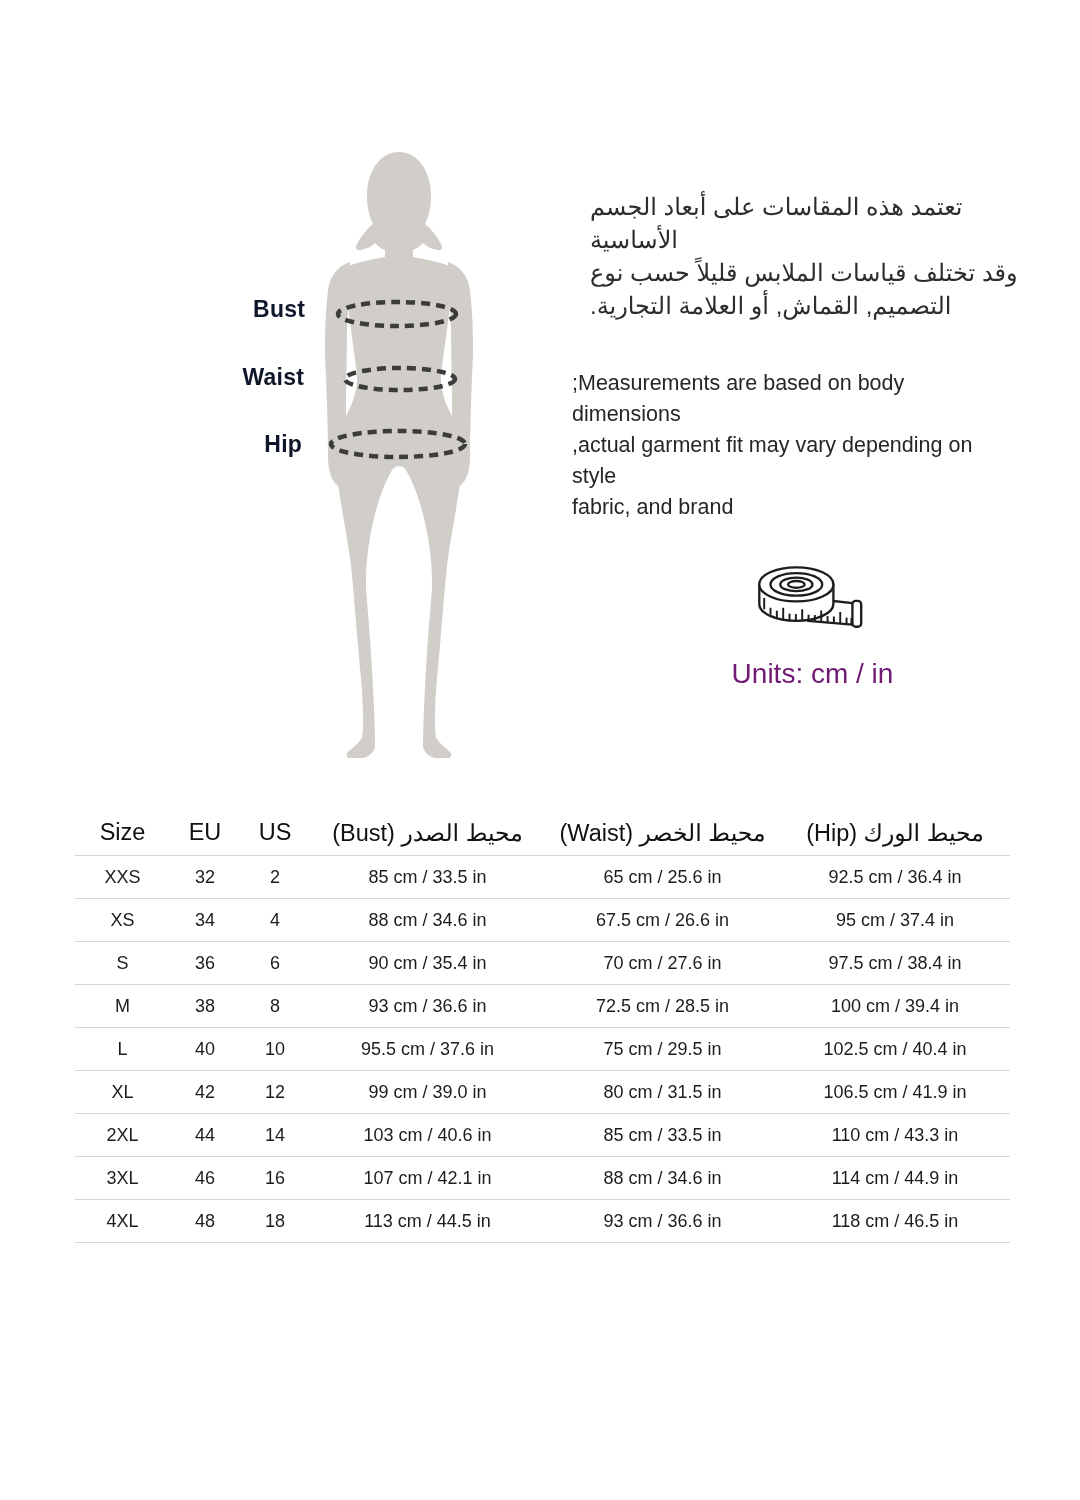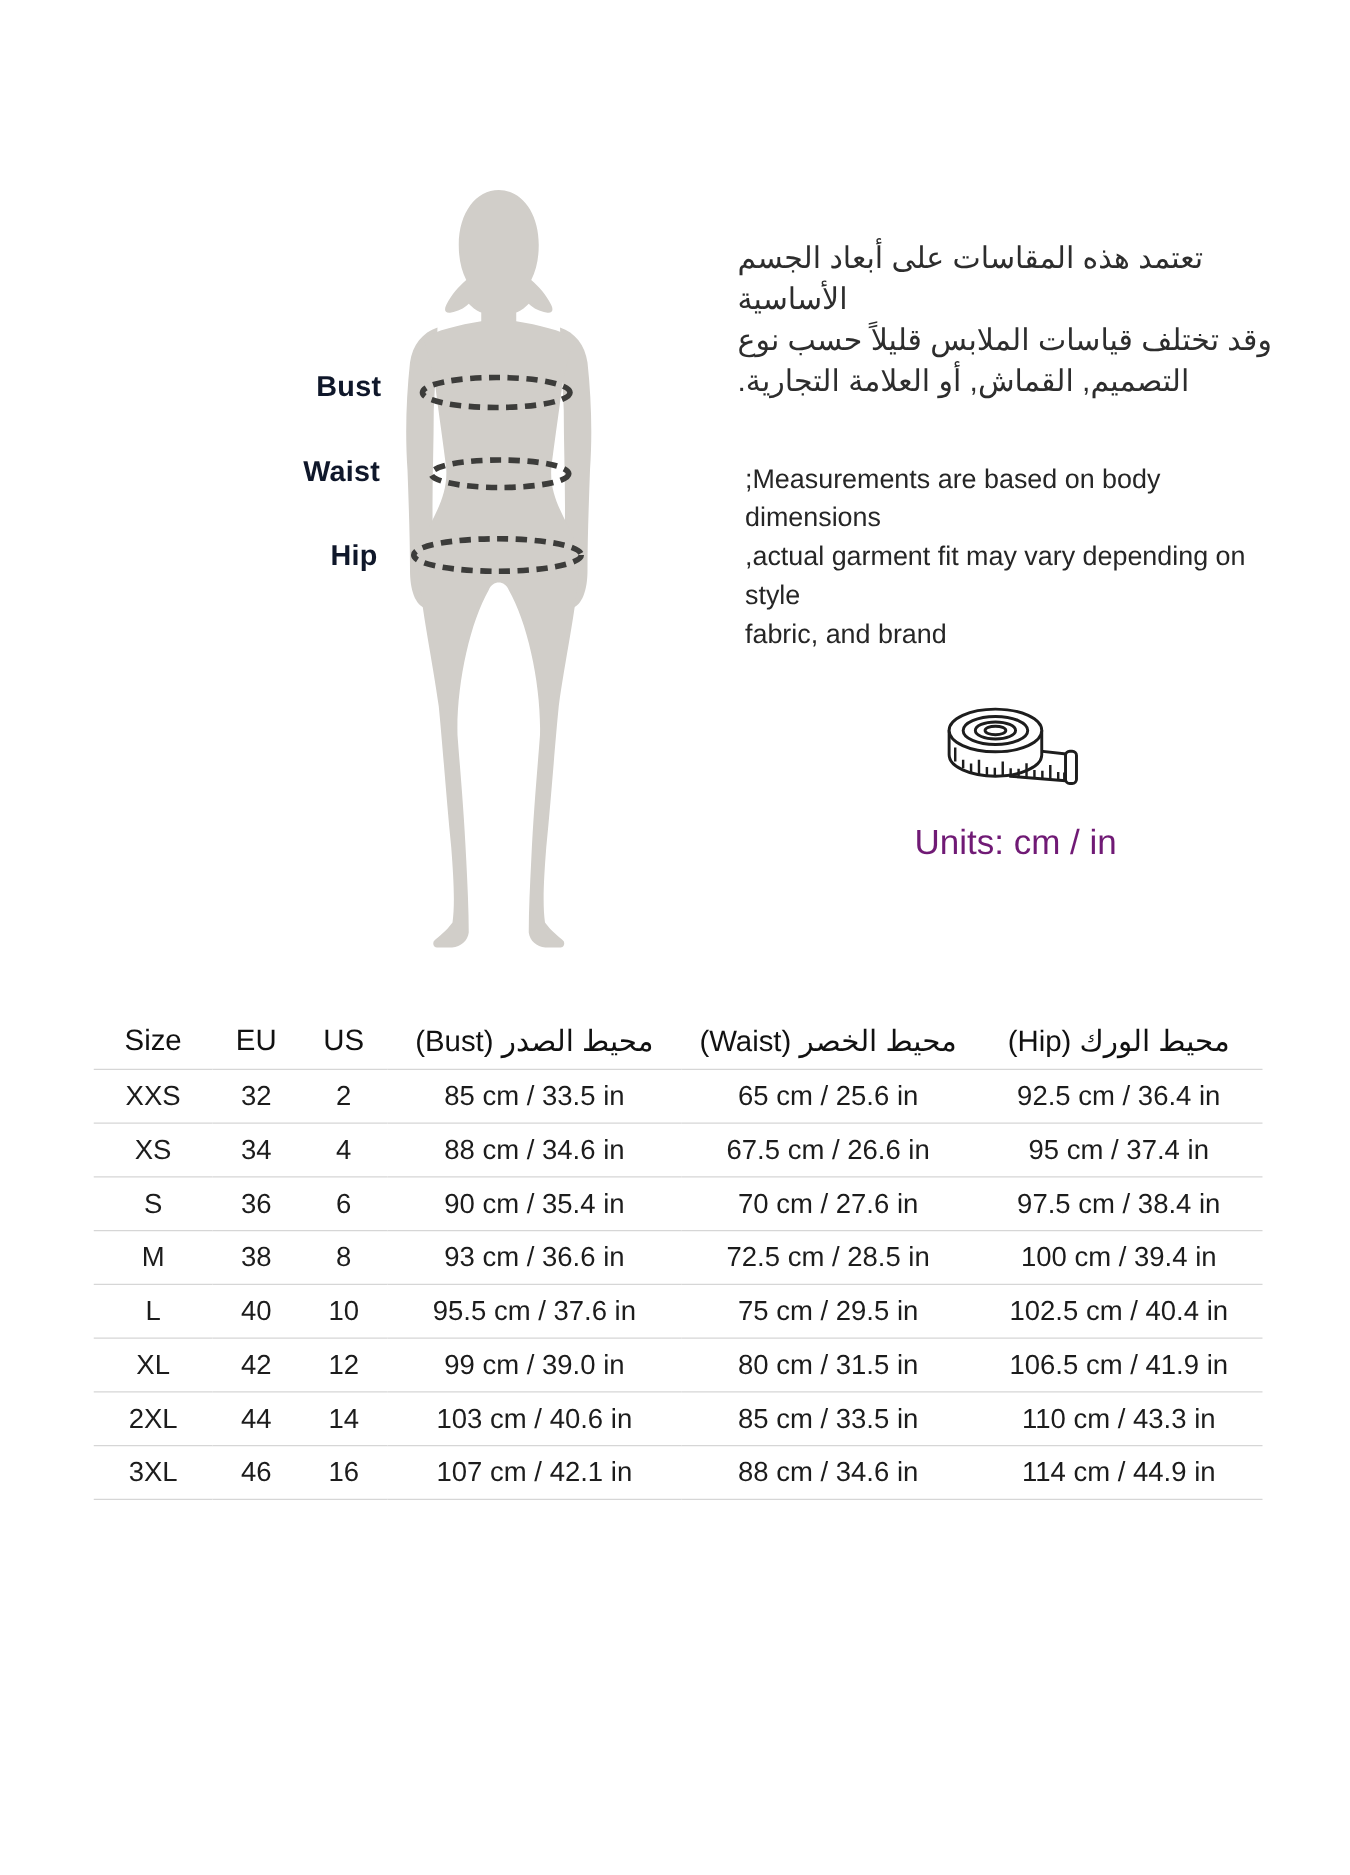--- a/index.html
+++ b/index.html
@@ -15,37 +15,37 @@
   }
   .lbl-bust{left:185px;top:296px;}
   .lbl-waist{left:184px;top:364px;}
   .lbl-hip{left:182px;top:431px;}
   
   .arabic-note{
     position:absolute;right:60px;top:190px;width:430px;direction:rtl;text-align:left;
     font-size:24px;line-height:33px;font-weight:500;color:#2d2d2d;
   }
   .english-note{
-    position:absolute;left:596px;top:368px;width:440px;text-align:left;
+    position:absolute;left:572px;top:368px;width:440px;text-align:left;
     font-size:21.5px;line-height:31px;color:#262626;
   }
   
   .tape-wrap{position:absolute;left:751px;top:560px;width:118px;height:78px;}
   .units-line{
     position:absolute;left:700px;top:658px;width:225px;text-align:center;
     font-size:28px;color:#701a75;
   }
   
   .size-table{
     position:absolute;left:75px;top:810px;width:935px;
     border-collapse:collapse;table-layout:fixed;
   }
   .size-table th,.size-table td{
     border-bottom:1px solid #d6d6d6;text-align:center;vertical-align:middle;
-    padding:0;height:42px;font-size:22px;color:#1c1c1c;white-space:nowrap;overflow:hidden;
+    padding:0;height:42px;font-size:18px;color:#1c1c1c;white-space:nowrap;overflow:hidden;
   }
   .size-table th{height:45px;font-size:23.5px;font-weight:400;color:#111111;}
   .col-size{width:95px;}.col-eu{width:70px;}.col-us{width:70px;}
   .col-bust{width:235px;}.col-waist{width:235px;}.col-hip{width:230px;}
 </style>
 </head>
 <body>
 
 <div id="canvas">
 
@@ -194,16 +194,24 @@
           <td>110 cm / 43.3 in</td>
         </tr>
         <tr>
           <td>3XL</td>
           <td>46</td>
           <td>16</td>
           <td>107 cm / 42.1 in</td>
           <td>88 cm / 34.6 in</td>
           <td>114 cm / 44.9 in</td>
         </tr>
+        <tr>
+          <td>4XL</td>
+          <td>48</td>
+          <td>18</td>
+          <td>113 cm / 44.5 in</td>
+          <td>93 cm / 36.6 in</td>
+          <td>118 cm / 46.5 in</td>
+        </tr>
       </tbody>
   </table>
 
 </div>
 
 </body></html>

